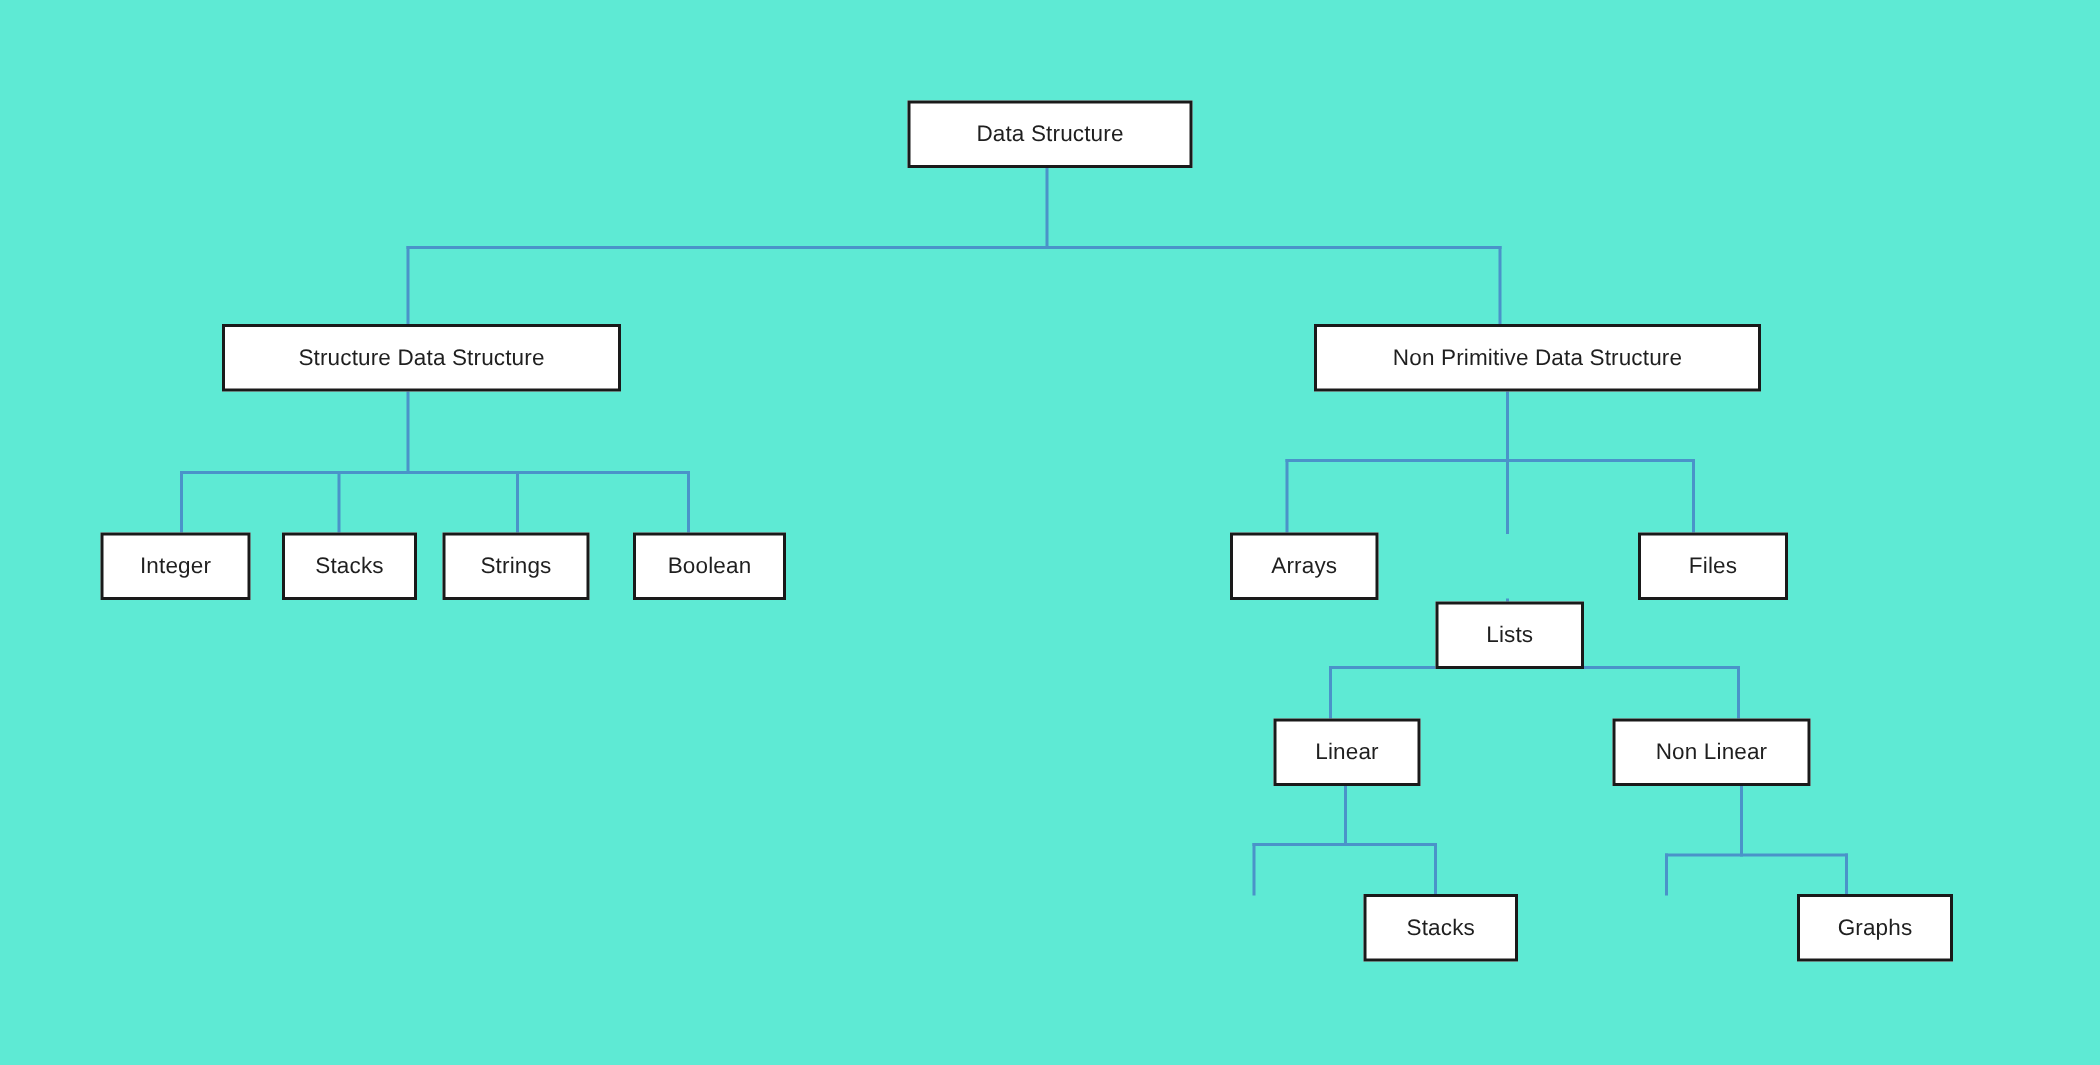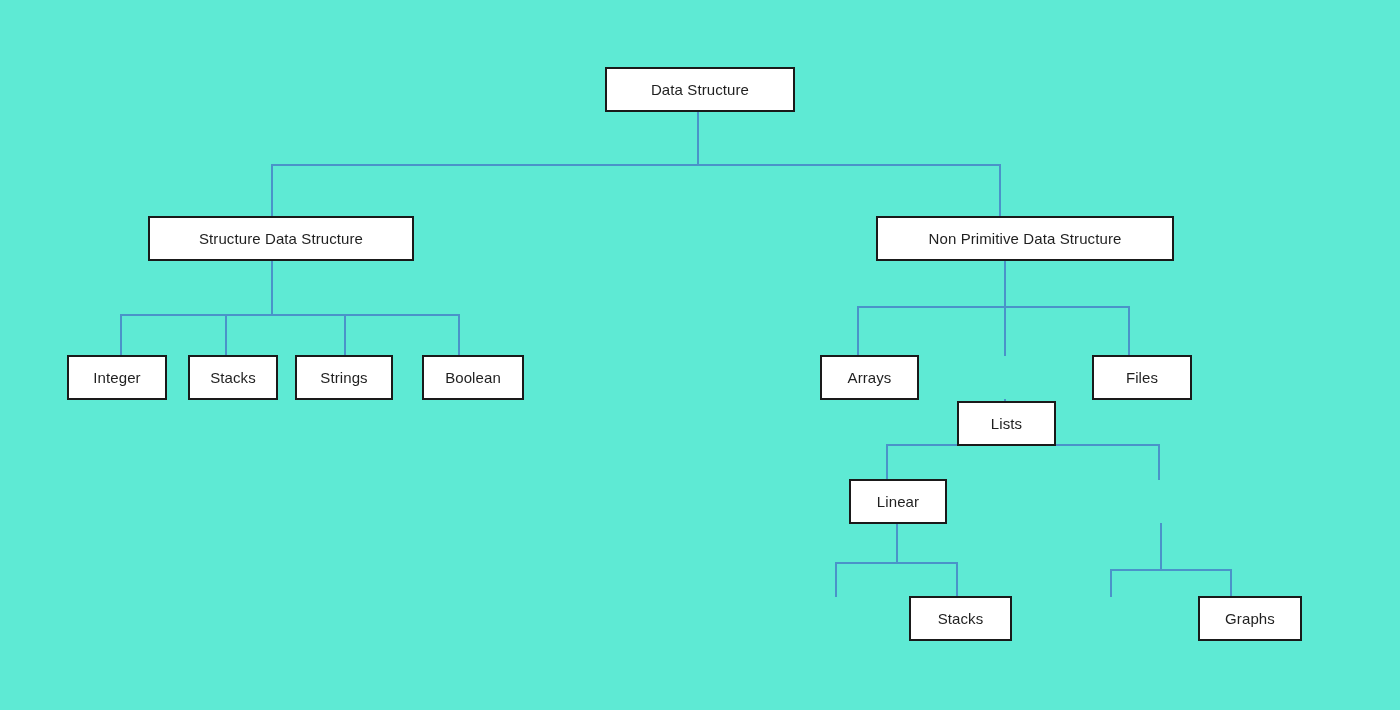--- a/index.html
+++ b/index.html
@@ -93,20 +93,21 @@
   <div class="node" style="left: 422px; top: 355px; width: 102px; height: 45px; border-color: rgb(26, 26, 26); background: rgb(255, 255, 255); color: rgb(31, 31, 31);">Boolean</div>
 
   <div class="node" style="left: 820px; top: 355px; width: 99px; height: 45px; border-color: rgb(26, 26, 26); background: rgb(255, 255, 255); color: rgb(31, 31, 31);">Arrays</div>
 
   <div class="node" style="left: 957px; top: 355px; width: 99px; height: 45px; border-color: rgb(26, 26, 26); background: rgb(255, 255, 255); color: rgb(31, 31, 31); margin-top: 46px;">Lists</div>
 
   <div class="node" style="left: 1092px; top: 355px; width: 100px; height: 45px; border-color: rgb(26, 26, 26); background: rgb(255, 255, 255); color: rgb(31, 31, 31);">Files</div>
 
   <div class="node" style="left: 849px; top: 479px; width: 98px; height: 45px; border-color: rgb(26, 26, 26); background: rgb(255, 255, 255); color: rgb(31, 31, 31);">Linear</div>
 
+  <div class="node" style="left: 1075px; top: 479px; width: 132px; height: 45px; border-color: rgb(26, 26, 26); background: rgb(255, 255, 255); color: rgb(31, 31, 31);">Non Linear</div>
 
 
   <div class="node" style="left: 909px; top: 596px; width: 103px; height: 45px; border-color: rgb(26, 26, 26); background: rgb(255, 255, 255); color: rgb(31, 31, 31);">Stacks</div>
 
 
   <div class="node" style="left: 1198px; top: 596px; width: 104px; height: 45px; border-color: rgb(26, 26, 26); background: rgb(255, 255, 255); color: rgb(31, 31, 31);">Graphs</div>
 
 </div>
 
 </body></html>

